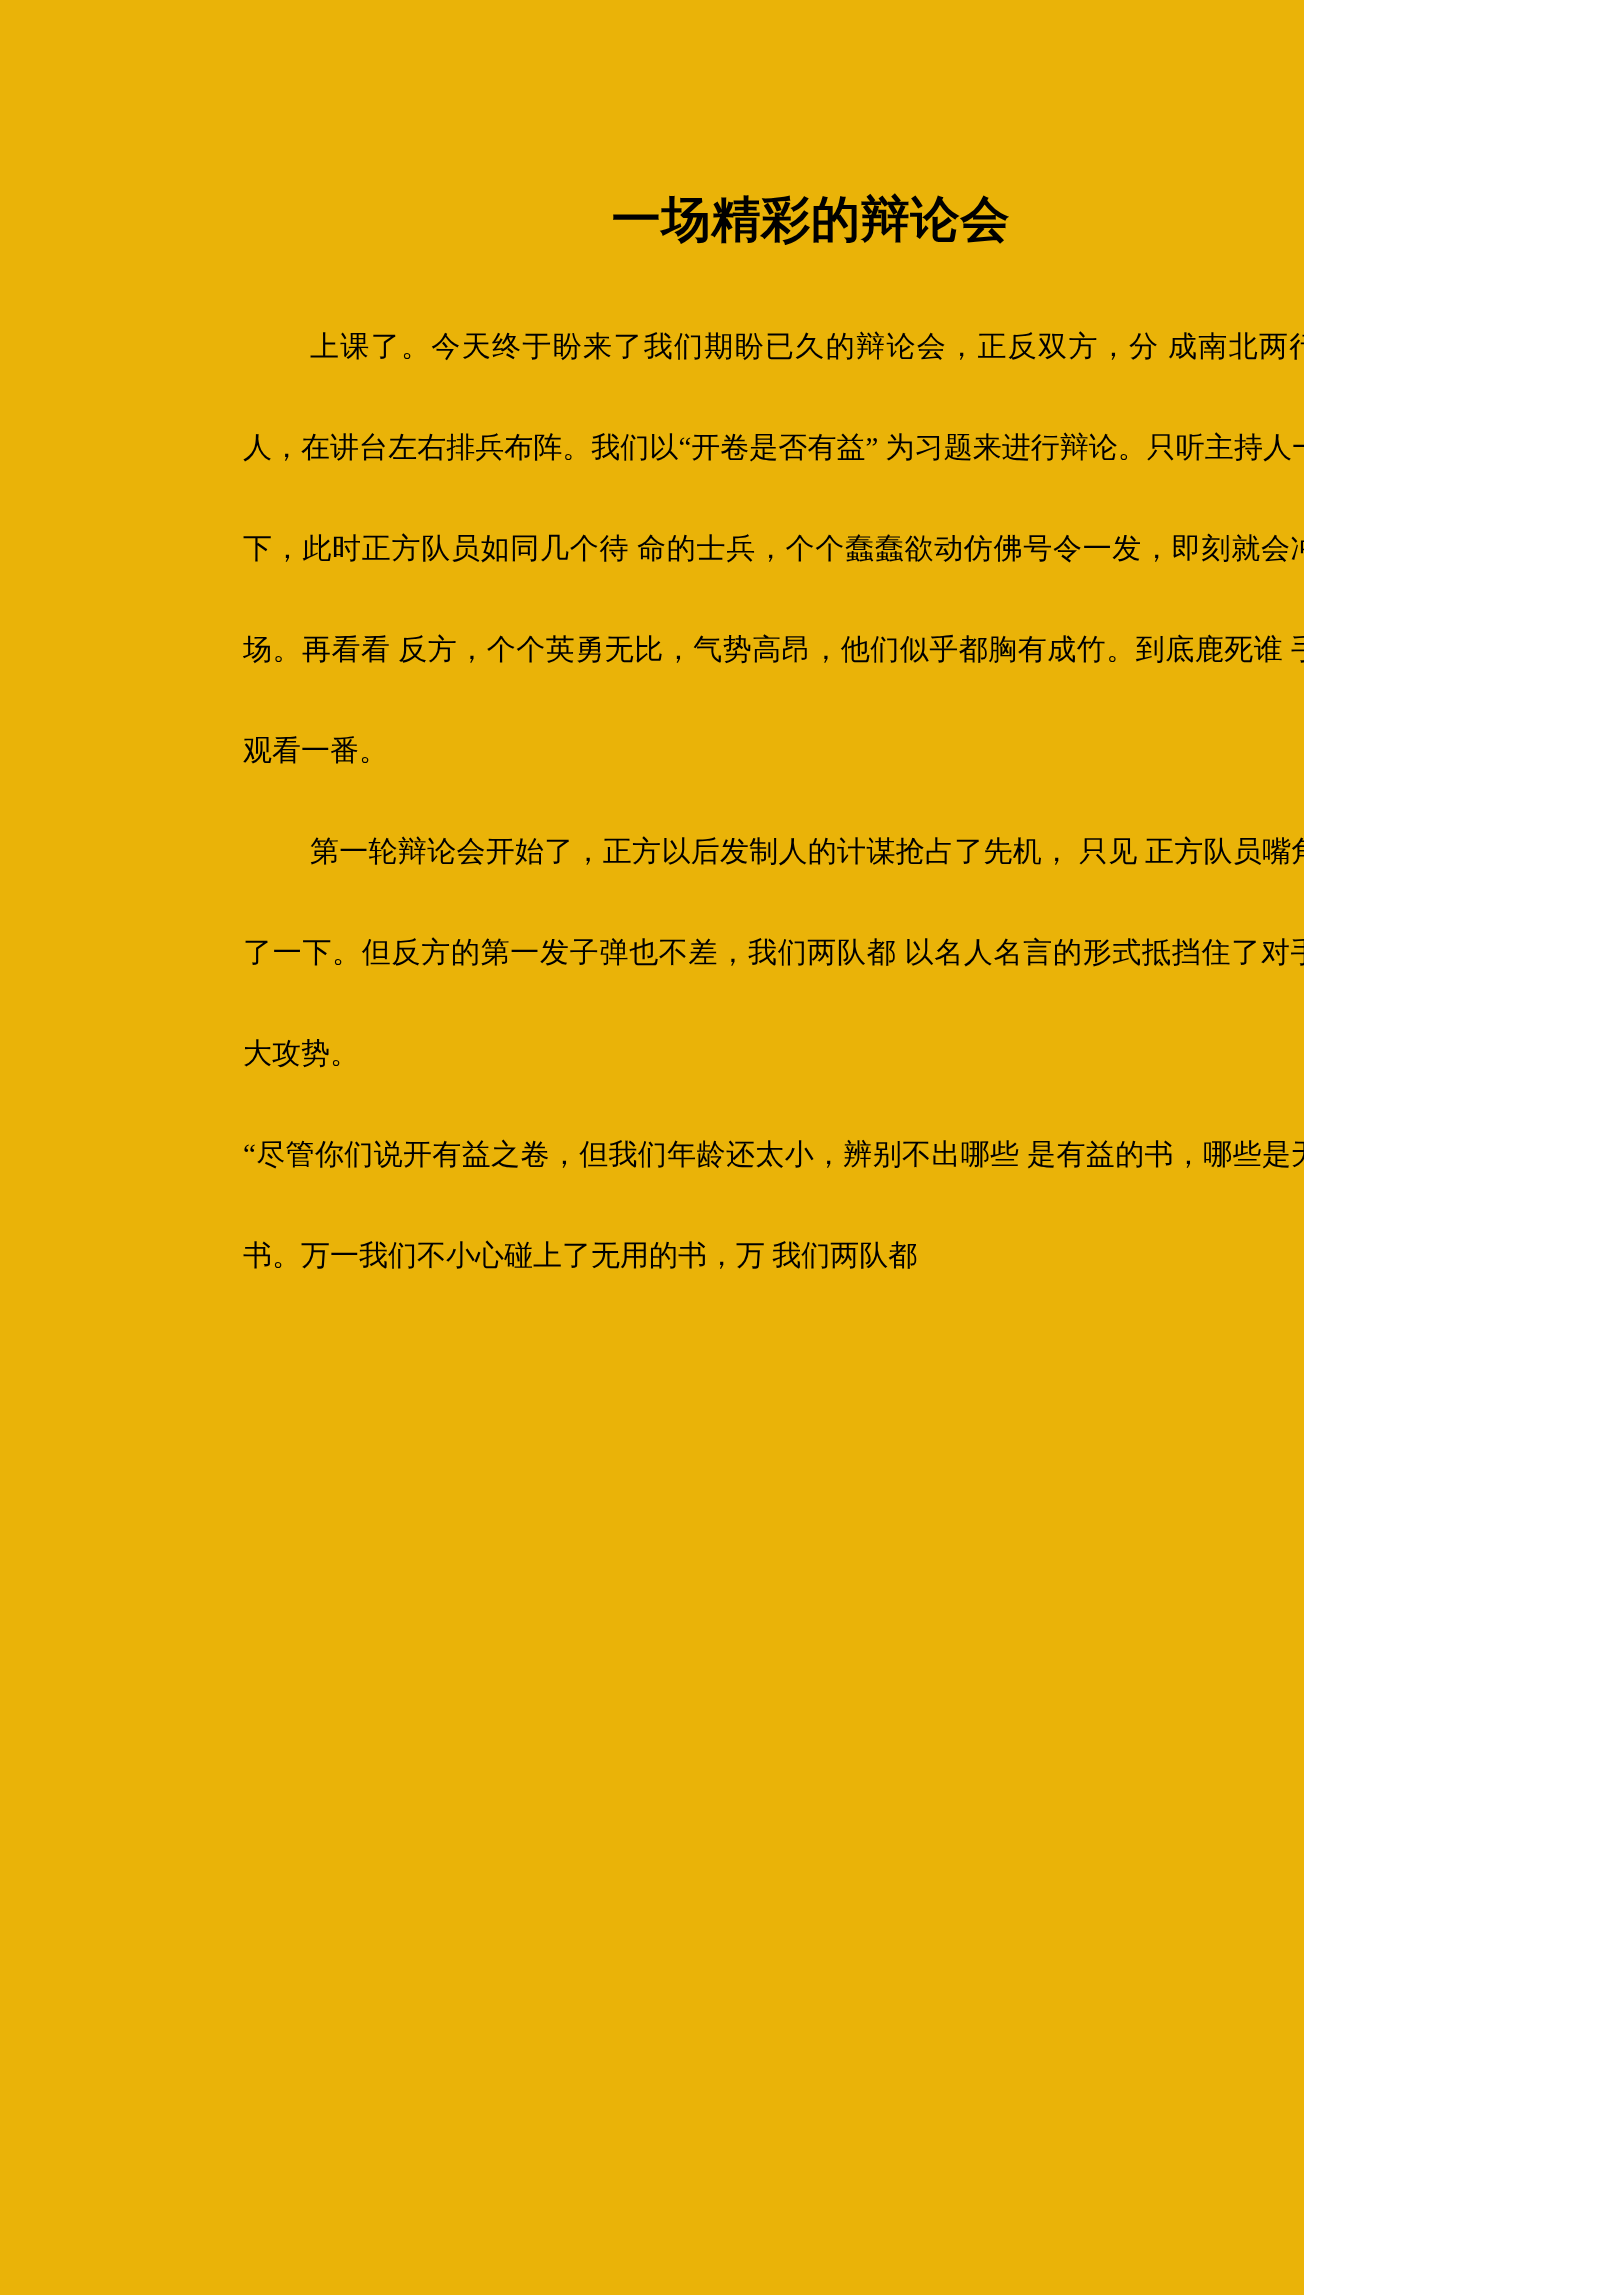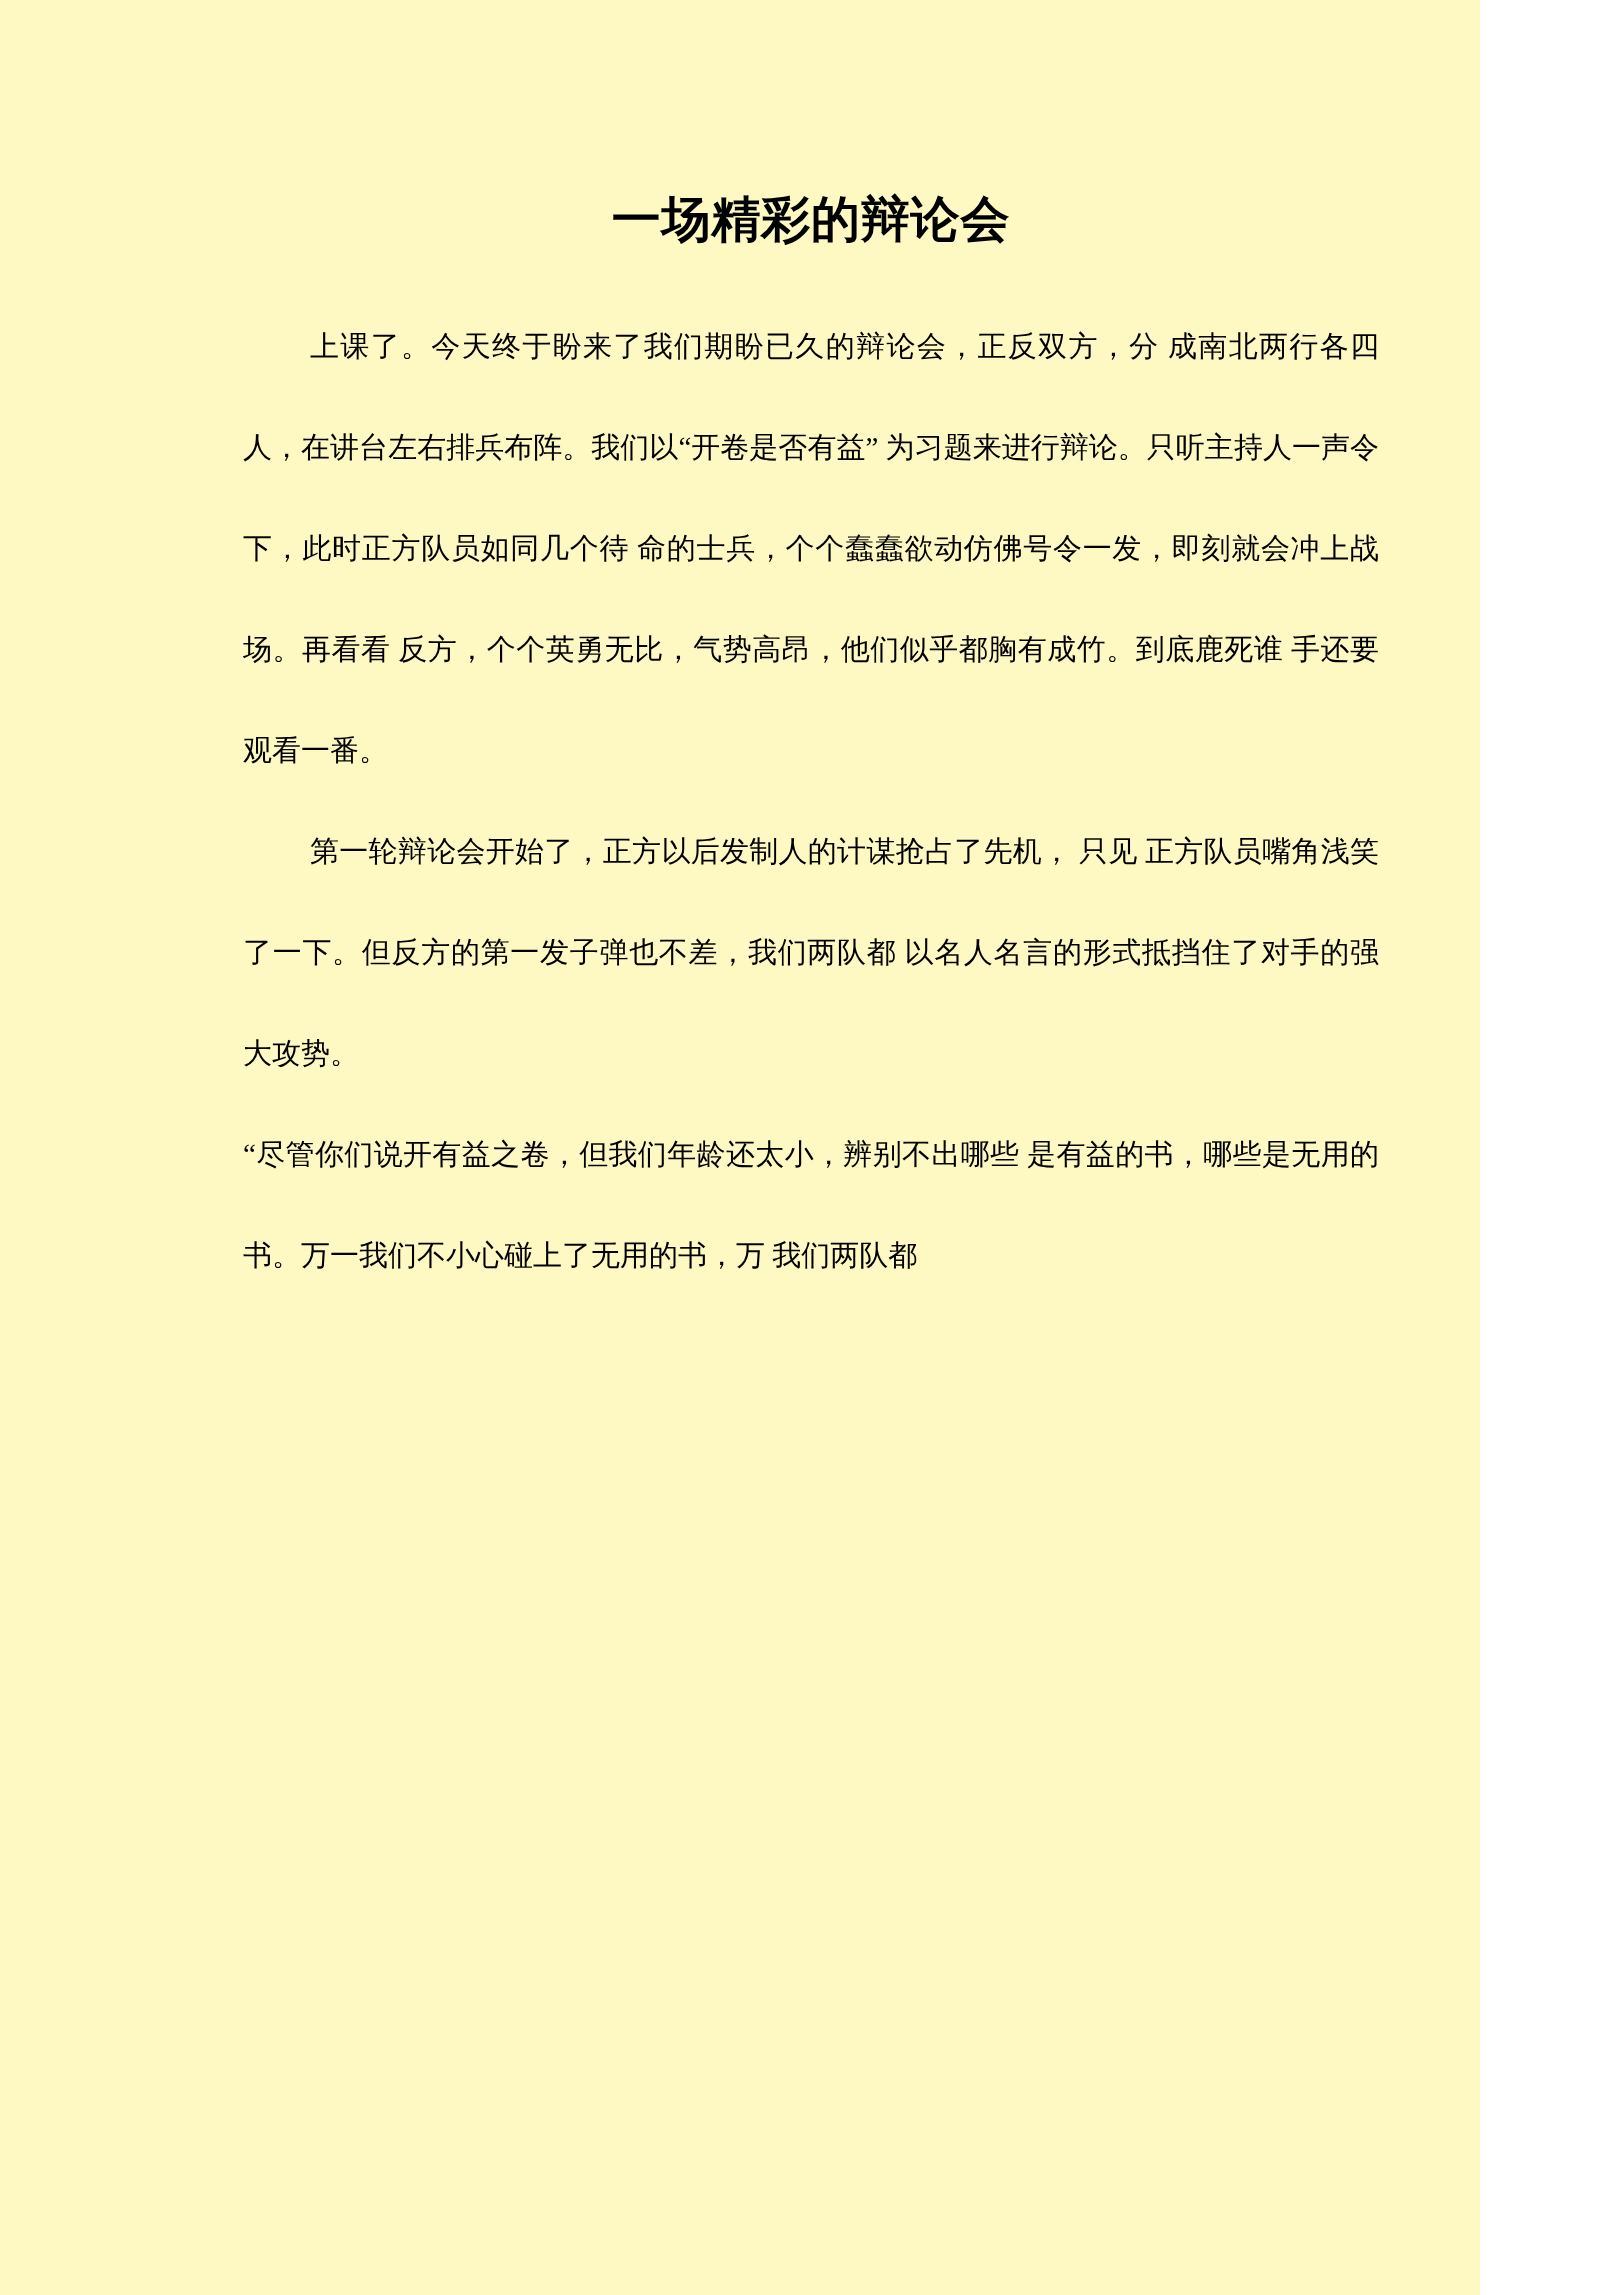--- a/index.html
+++ b/index.html
@@ -6,23 +6,23 @@
     margin: 0;
     padding: 0;
     background: #ffffff;
   }
   body {
     font-family: "Liberation Serif", "DejaVu Serif", serif;
     color: #000000;
   }
   .page {
     position: relative;
-    width: 1480px;
+    width: 1304px;
     height: 2295px;
-    background: #fef9c3;
+    background: #eab308;
     box-sizing: border-box;
     overflow: hidden;
   }
   .content {
     position: absolute;
     left: 243px;
     top: 0;
     width: 1136px;
   }
   .doc-title {

